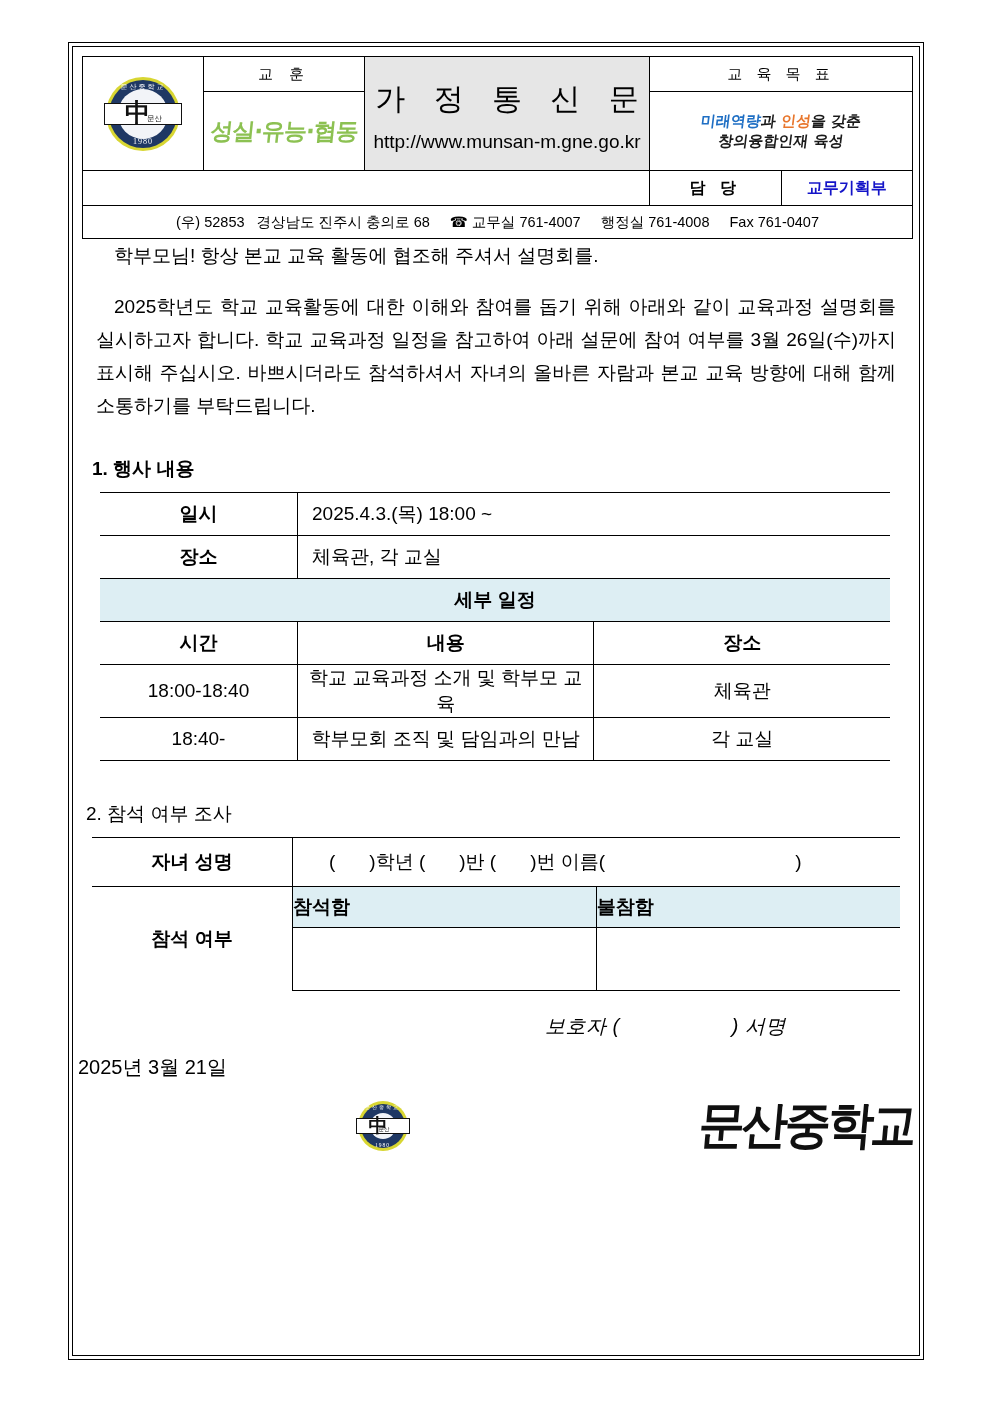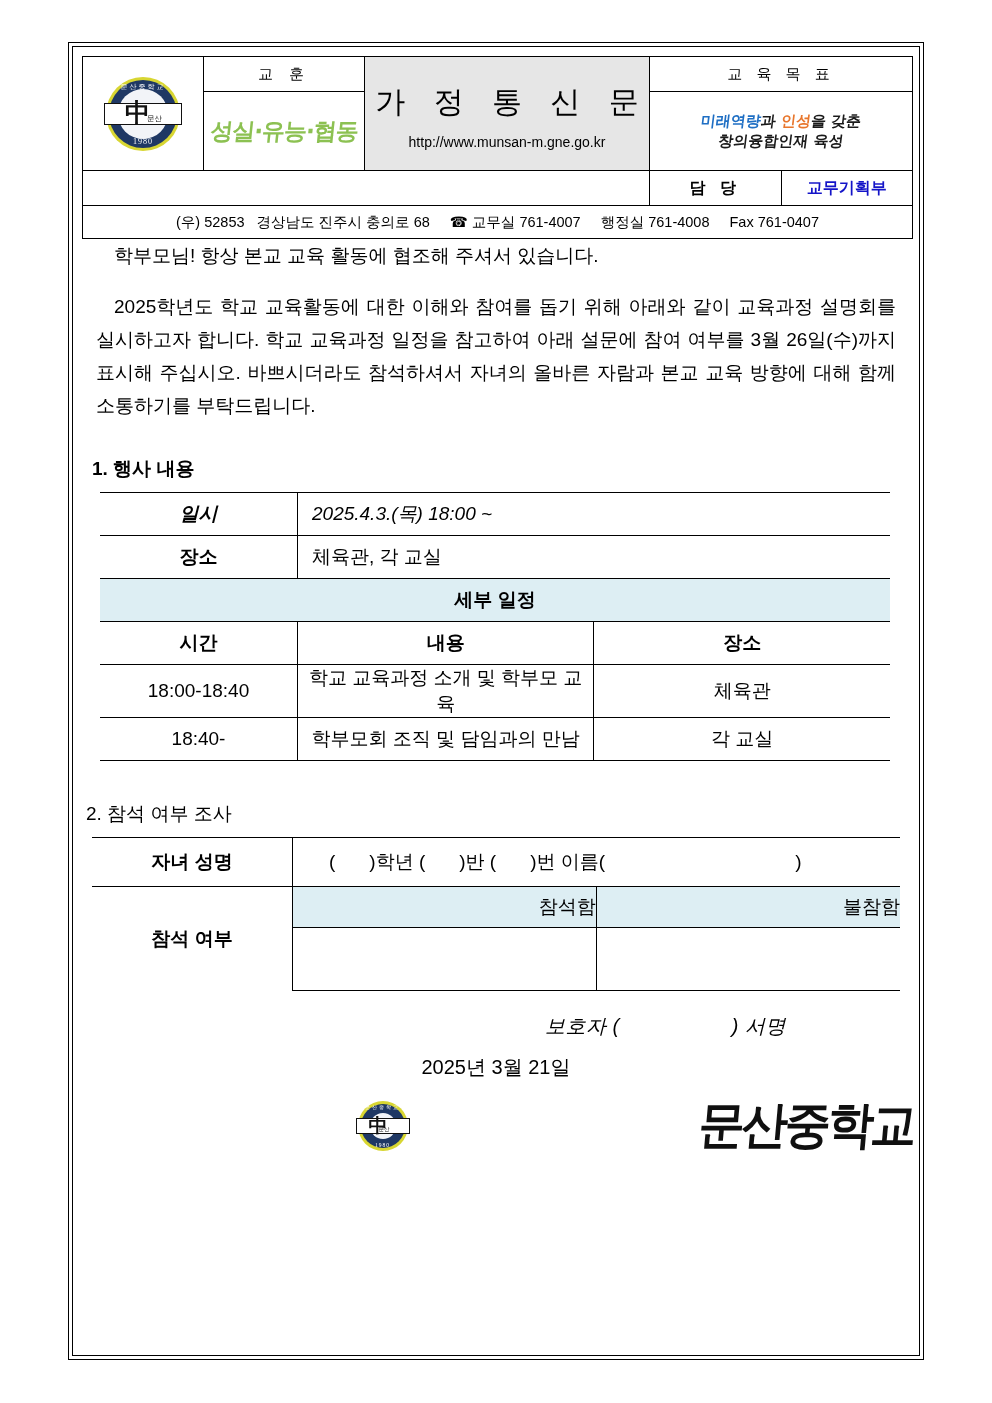--- a/index.html
+++ b/index.html
@@ -125,21 +125,21 @@
     letter-spacing: -1px;
     transform: skewX(-6deg);
   }
   .paper-title {
     font-size: 30px;
     letter-spacing: 10px;
     padding-top: 18px;
     padding-left: 10px;
   }
   .paper-url {
-    font-size: 14px;
+    font-size: 19px;
     padding-top: 11px;
     padding-bottom: 14px;
   }
   .goal-line1, .goal-line2 {
     font-size: 15px;
     font-weight: bold;
     font-family: "DejaVu Sans", sans-serif;
     transform: skewX(-7deg);
     line-height: 20px;
     white-space: nowrap;
@@ -190,21 +190,21 @@
   table.event-table td {
     border-left: none;
     border-right: none;
     border-top: 1px solid #000;
     border-bottom: 1px solid #000;
     font-size: 19px;
     height: 42px;
     padding: 0 6px;
     vertical-align: middle;
   }
-  .ev-top td { border-top: 2.2px solid #000; font-style: italic; }
+  .ev-top td { border-top: 2.2px solid #000; }
   .col-label { width: 185px; text-align: center; font-weight: bold; border-right: 1px solid #000 !important; }
   .col-value { text-align: left; padding-left: 14px !important; }
   .row-detail-head td {
     background: #ddeef3;
     text-align: center;
     font-weight: bold;
     border-right: none !important;
   }
   .sched-head td { text-align: center; font-weight: bold; }
   .sched-body td { text-align: center; }
@@ -246,43 +246,42 @@
     font-weight: bold;
     border-right: 1px solid #000 !important;
   }
   .at-name-val {
     text-align: left;
     padding-left: 36px !important;
     height: 48px;
   }
   .at-opt-head {
     background: #ddeef3;
-    text-align: right;
-    font-weight: normal;
+    text-align: left;
+    font-weight: bold;
     height: 40px;
   }
   .at-opt-head.first { border-right: 1px solid #000 !important; }
   .at-opt-blank { height: 62px; }
   .at-opt-blank.first { border-right: 1px solid #000 !important; }
   .no-tb { border-top: none !important; border-bottom: none !important; }
   .name-blank { display: inline-block; width: 34px; }
   .name-blank-wide { display: inline-block; width: 190px; }
 
   
   .guardian-line {
     font-size: 20px;
     text-align: right;
     margin: 22px 128px 0 0;
     letter-spacing: 0.5px;
     font-style: italic;
   }
   .guardian-gap { display: inline-block; width: 112px; }
   .date-line {
     font-size: 20px;
-    text-align: center;
     margin: 14px 0 0 0;
   }
   .school-sign {
     display: flex;
     align-items: center;
     justify-content: center;
     gap: 12px;
     margin-top: 14px;
   }
   .school-sign .emblem { width: 50px; height: 50px; }
@@ -354,21 +353,21 @@
         <div class="addr-row">
           <span>(우) 52853</span><span class="addr-gap-sm"></span><span>경상남도 진주시 충의로 68</span><span class="addr-gap"></span><span>☎</span>
           <span>교무실 761-4007</span><span class="addr-gap"></span><span>행정실 761-4008</span><span class="addr-gap"></span><span>Fax 761-0407</span>
         </div>
       </td>
     </tr>
   </tbody>
     </table>
 
 
-  <p class="para">학부모님! 항상 본교 교육 활동에 협조해 주셔서 있습니다.</p>
+  <p class="para">학부모님! 항상 본교 교육 활동에 협조해 주셔서 설명회를.</p>
   <p class="para">2025학년도 학교 교육활동에 대한 이해와 참여를 돕기 위해 아래와 같이 교육과정 설명회를 실시하고자 합니다. 학교 교육과정 일정을 참고하여 아래 설문에 참여 여부를 3월 26일(수)까지 표시해 주십시오. 바쁘시더라도 참석하셔서 자녀의 올바른 자람과 본교 교육 방향에 대해 함께 소통하기를 부탁드립니다.</p>
 
   <div class="section-head">1. 행사 내용</div>
 
   <table class="event-table">
     <tbody>
         <tr class="ev-top">
       <td class="col-label">일시</td>
       <td class="col-value" colspan="2">2025.4.3.(목) 18:00 ~</td>
     </tr>

